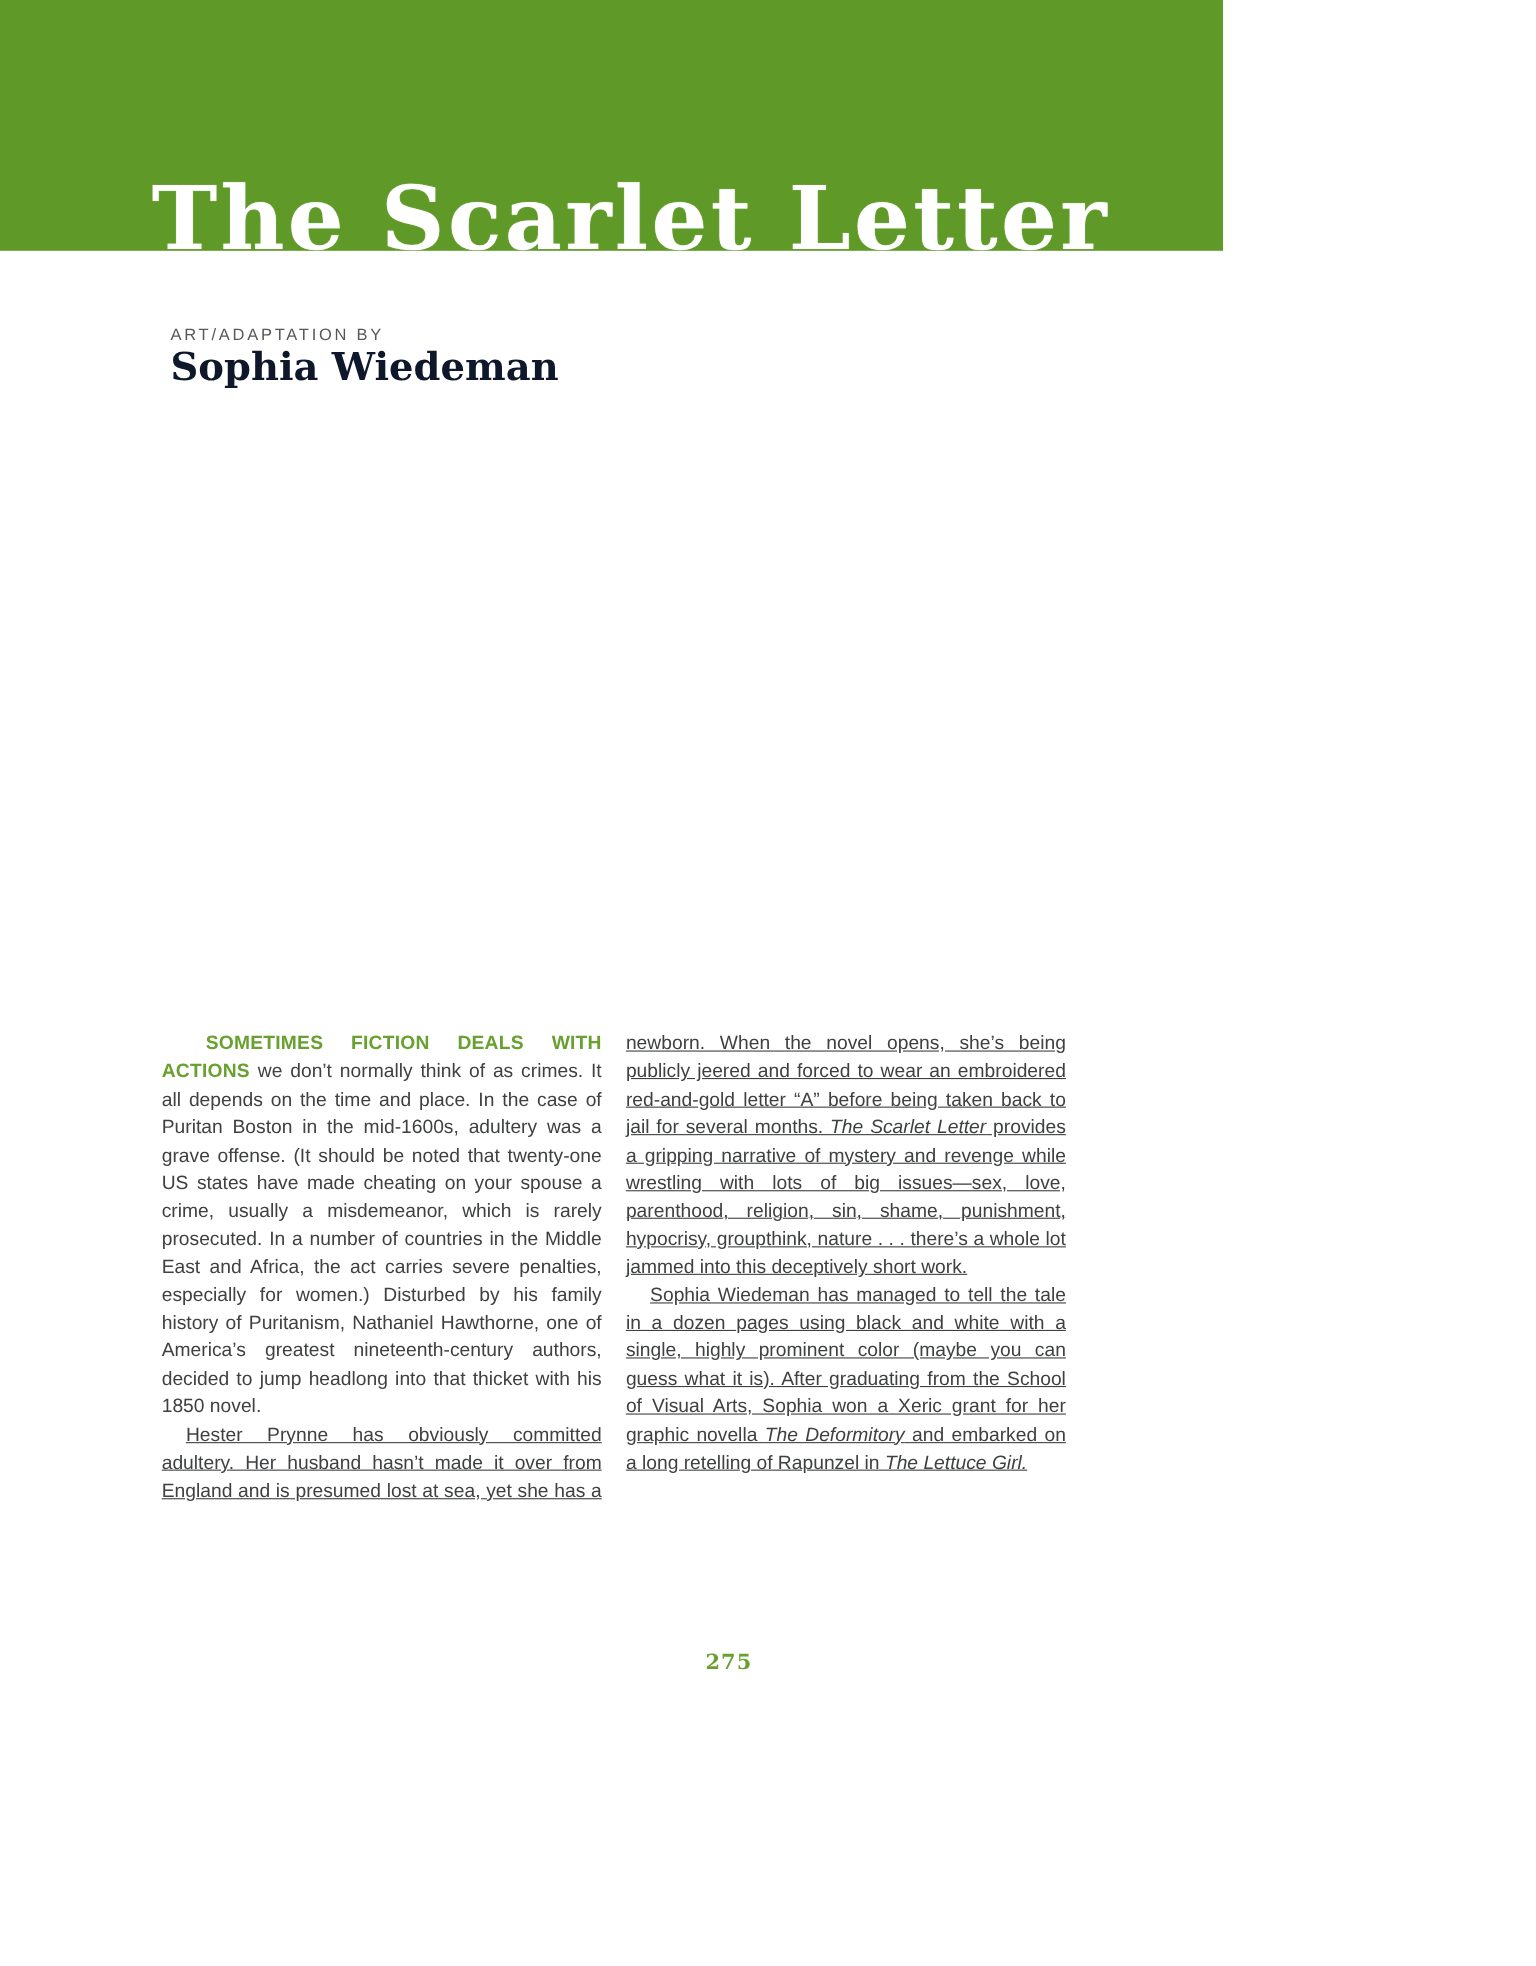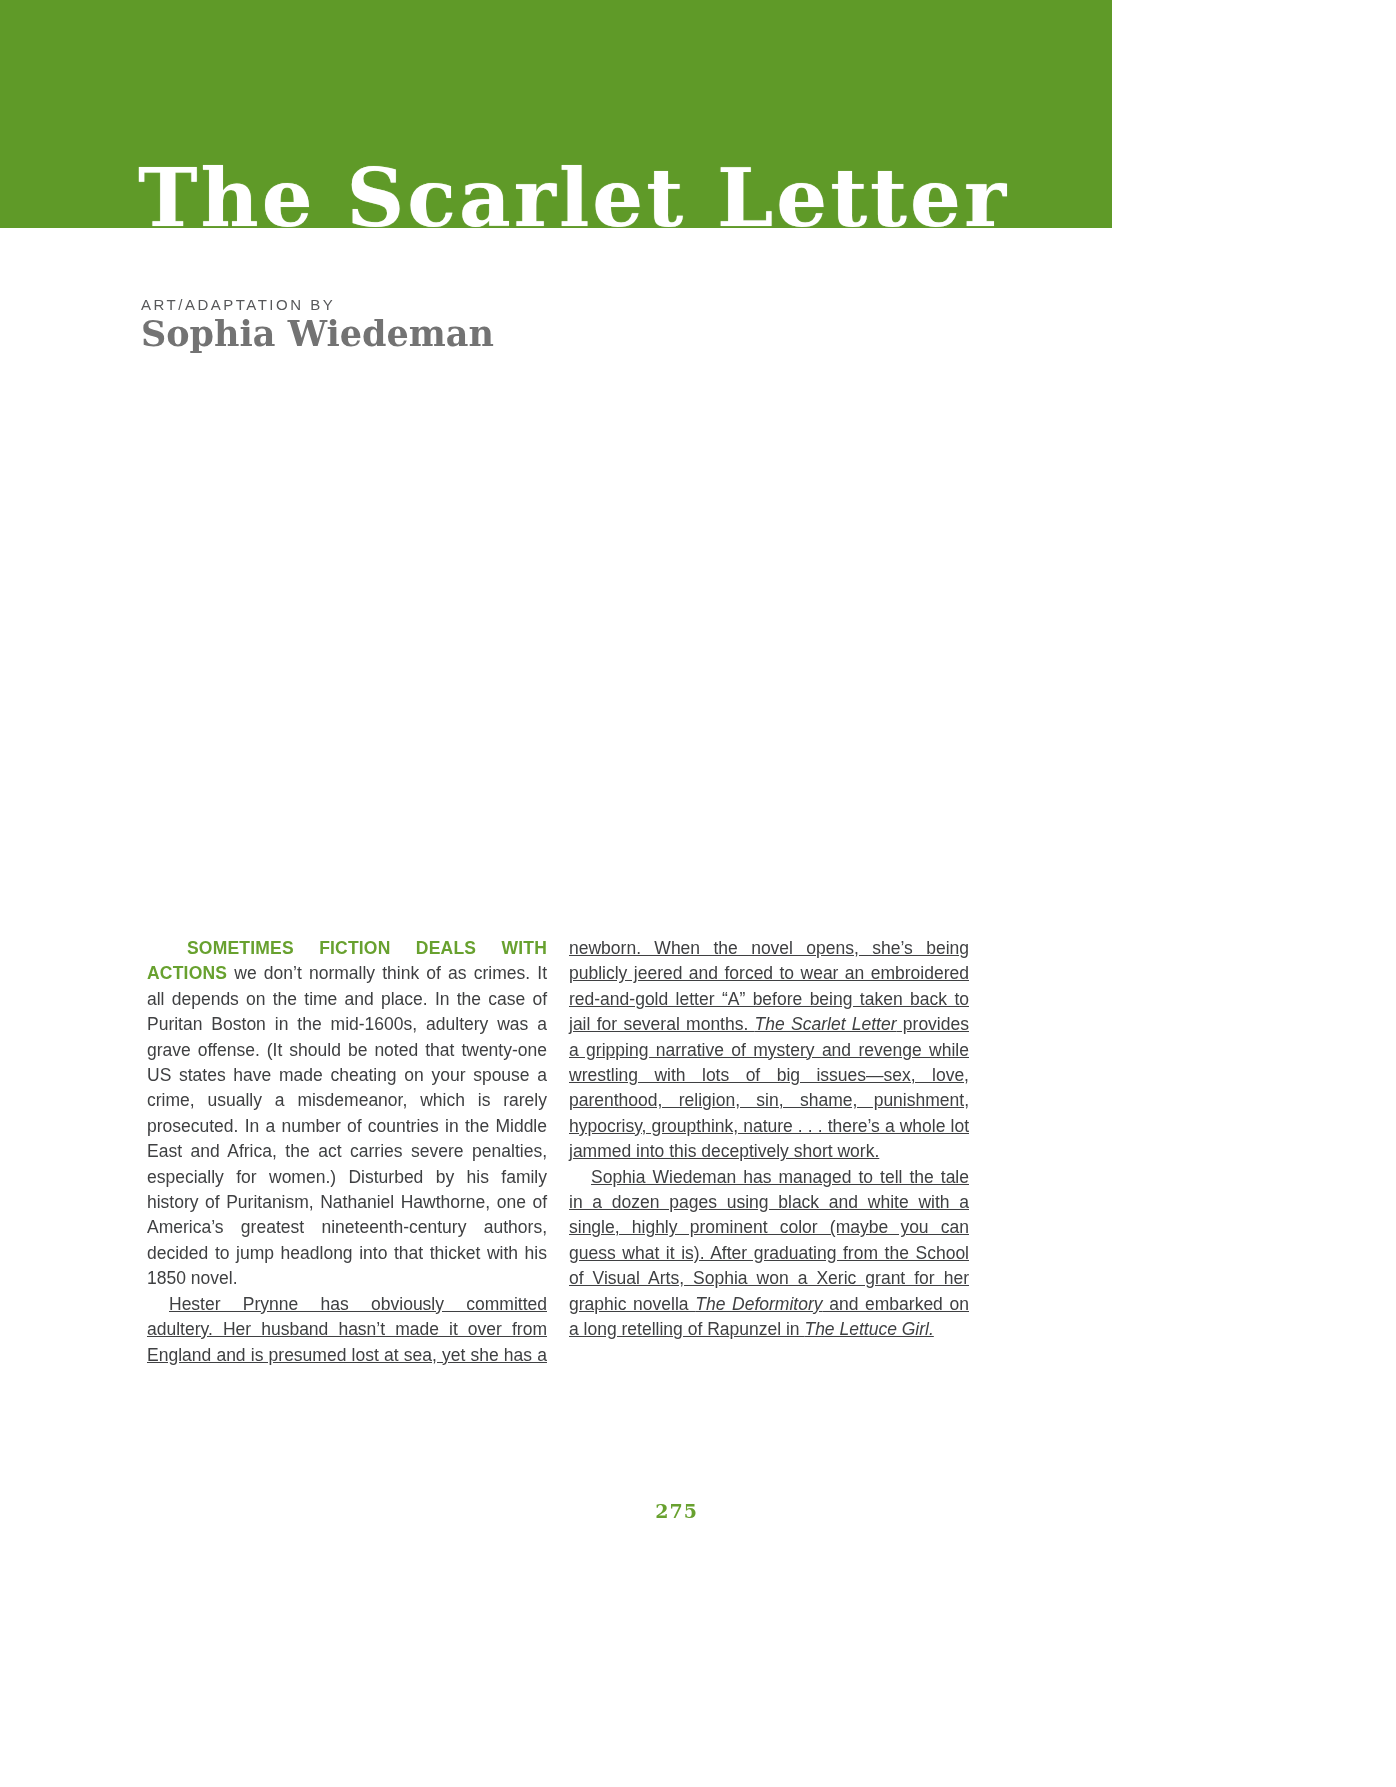--- a/index.html
+++ b/index.html
@@ -66,24 +66,25 @@
     white-space: nowrap;
     flex-direction: column;
   }
   .byline-label {
     font-family: "Liberation Sans", sans-serif;
     font-size: 15px;
     letter-spacing: 2.5px;
     color: #57585a;
   }
   .byline-name {
+    margin-left: 14px;
     font-family: "DejaVu Serif", serif;
     font-weight: bold;
     font-size: 35px;
-    color: #737373;
+    color: #0f172a;
   }
   
   .intro {
     position: absolute;
     top: 936px;
     left: 147px;
     width: 822px;
     height: 472px;
     column-count: 2;
     column-gap: 22px;
@@ -108,21 +109,21 @@
     letter-spacing: 0.2px;
     margin-left: 40px;
   }
   .it {
     font-style: italic;
   }
   
   .pagenum {
     position: absolute;
     top: 1500px;
-    right: 414px;
+    right: 428px;
     font-family: "DejaVu Serif", serif;
     font-weight: bold;
     font-size: 19px;
     letter-spacing: 1px;
     color: #68a12f;
   }
 </style>
 </head>
 <body>
 

